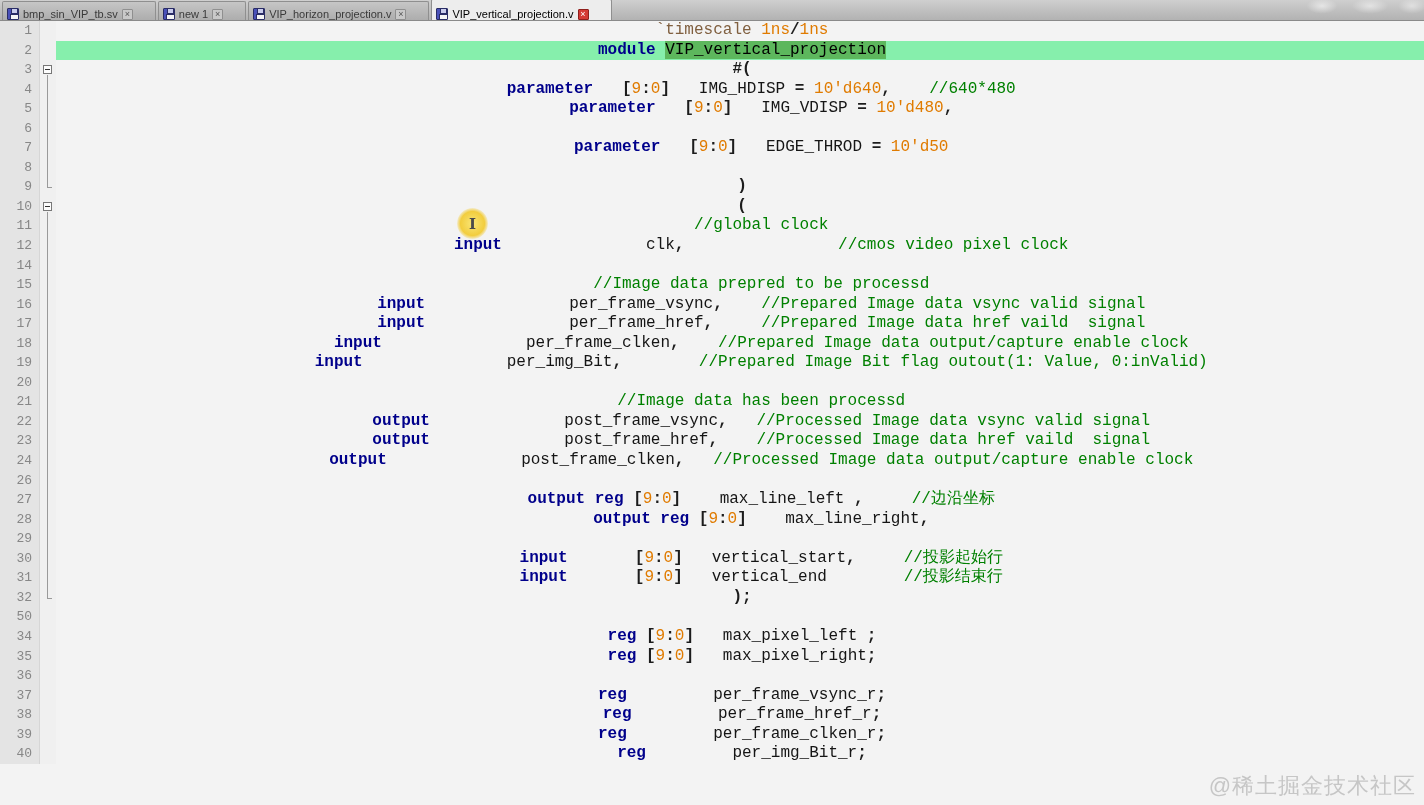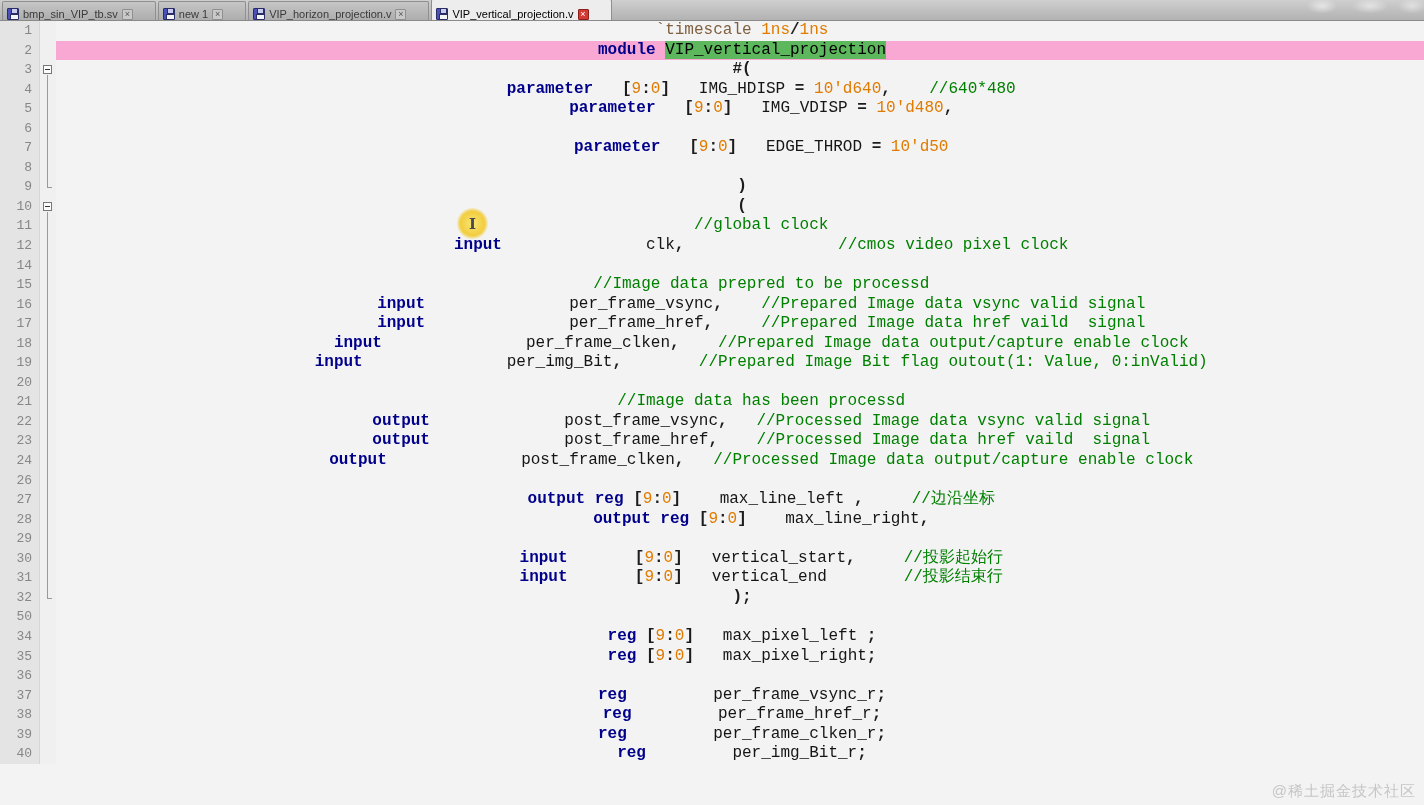--- a/index.html
+++ b/index.html
@@ -80,21 +80,21 @@
     position:absolute; left:3px; top:5px; width:9px; height:9px;
     border:1px solid #777; background:#fcfcfc;
   }
   .fbox::after { content:""; position:absolute; left:1px; right:1px; top:3px; height:1px; background:#333; }
 
   .code {
     flex:1; white-space:pre;
     font:16px/19.55px "Liberation Mono",monospace;
     color:#151515; padding-left:4px;text-align:center;
   }
-  .line.caret .code { background:#f9a8d4; }
+  .line.caret .code { background:#86efac; }
 
   .tk-kw  { color:#00008b; font-weight:bold; }
   .tk-num { color:#e07b00; }
   .tk-cmt { color:#008000; }
   .tk-dir { color:#806040; }
   .tk-op  { color:#1c1c1c; font-weight:bold; }
   .tk-pl  { color:#151515; }
   .tk-hl  { color:#000; background:#5db75d; }
 
   
@@ -105,21 +105,21 @@
     display:flex; align-items:center; justify-content:center;
     pointer-events:none;
   }
   #cursor-spot .ibeam {
     font:15px "DejaVu Serif",serif; color:#4a4a4a; font-weight:bold;
   }
 
   
   #site-wm {
     position:absolute; right:8px; bottom:4px;
-    font-size:15px; color:#c6c6c6; letter-spacing:1px;
+    font-size:22px; color:#c6c6c6; letter-spacing:1px;
     pointer-events:none;
     margin-left:25px;
   }
 </style>
 </head>
 <body>
 
 <div id="tabbar">
 
   <div class="tab">

